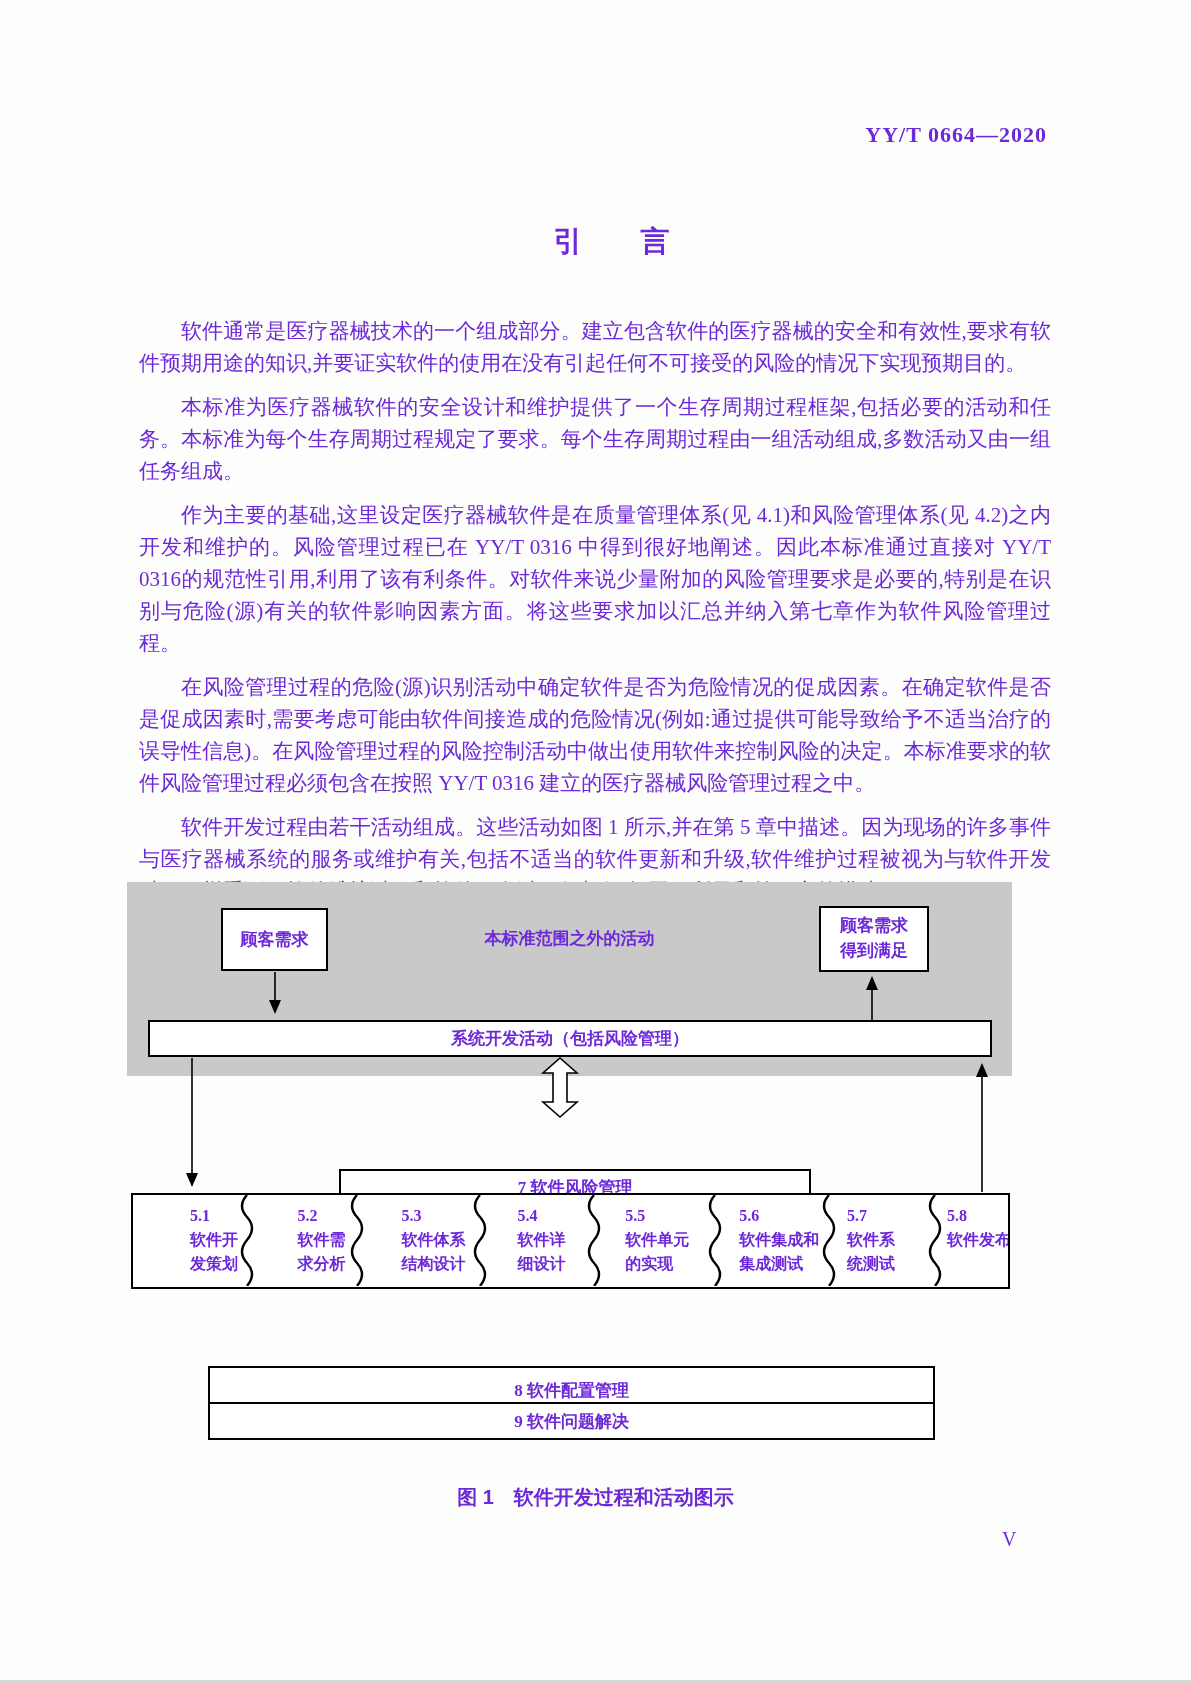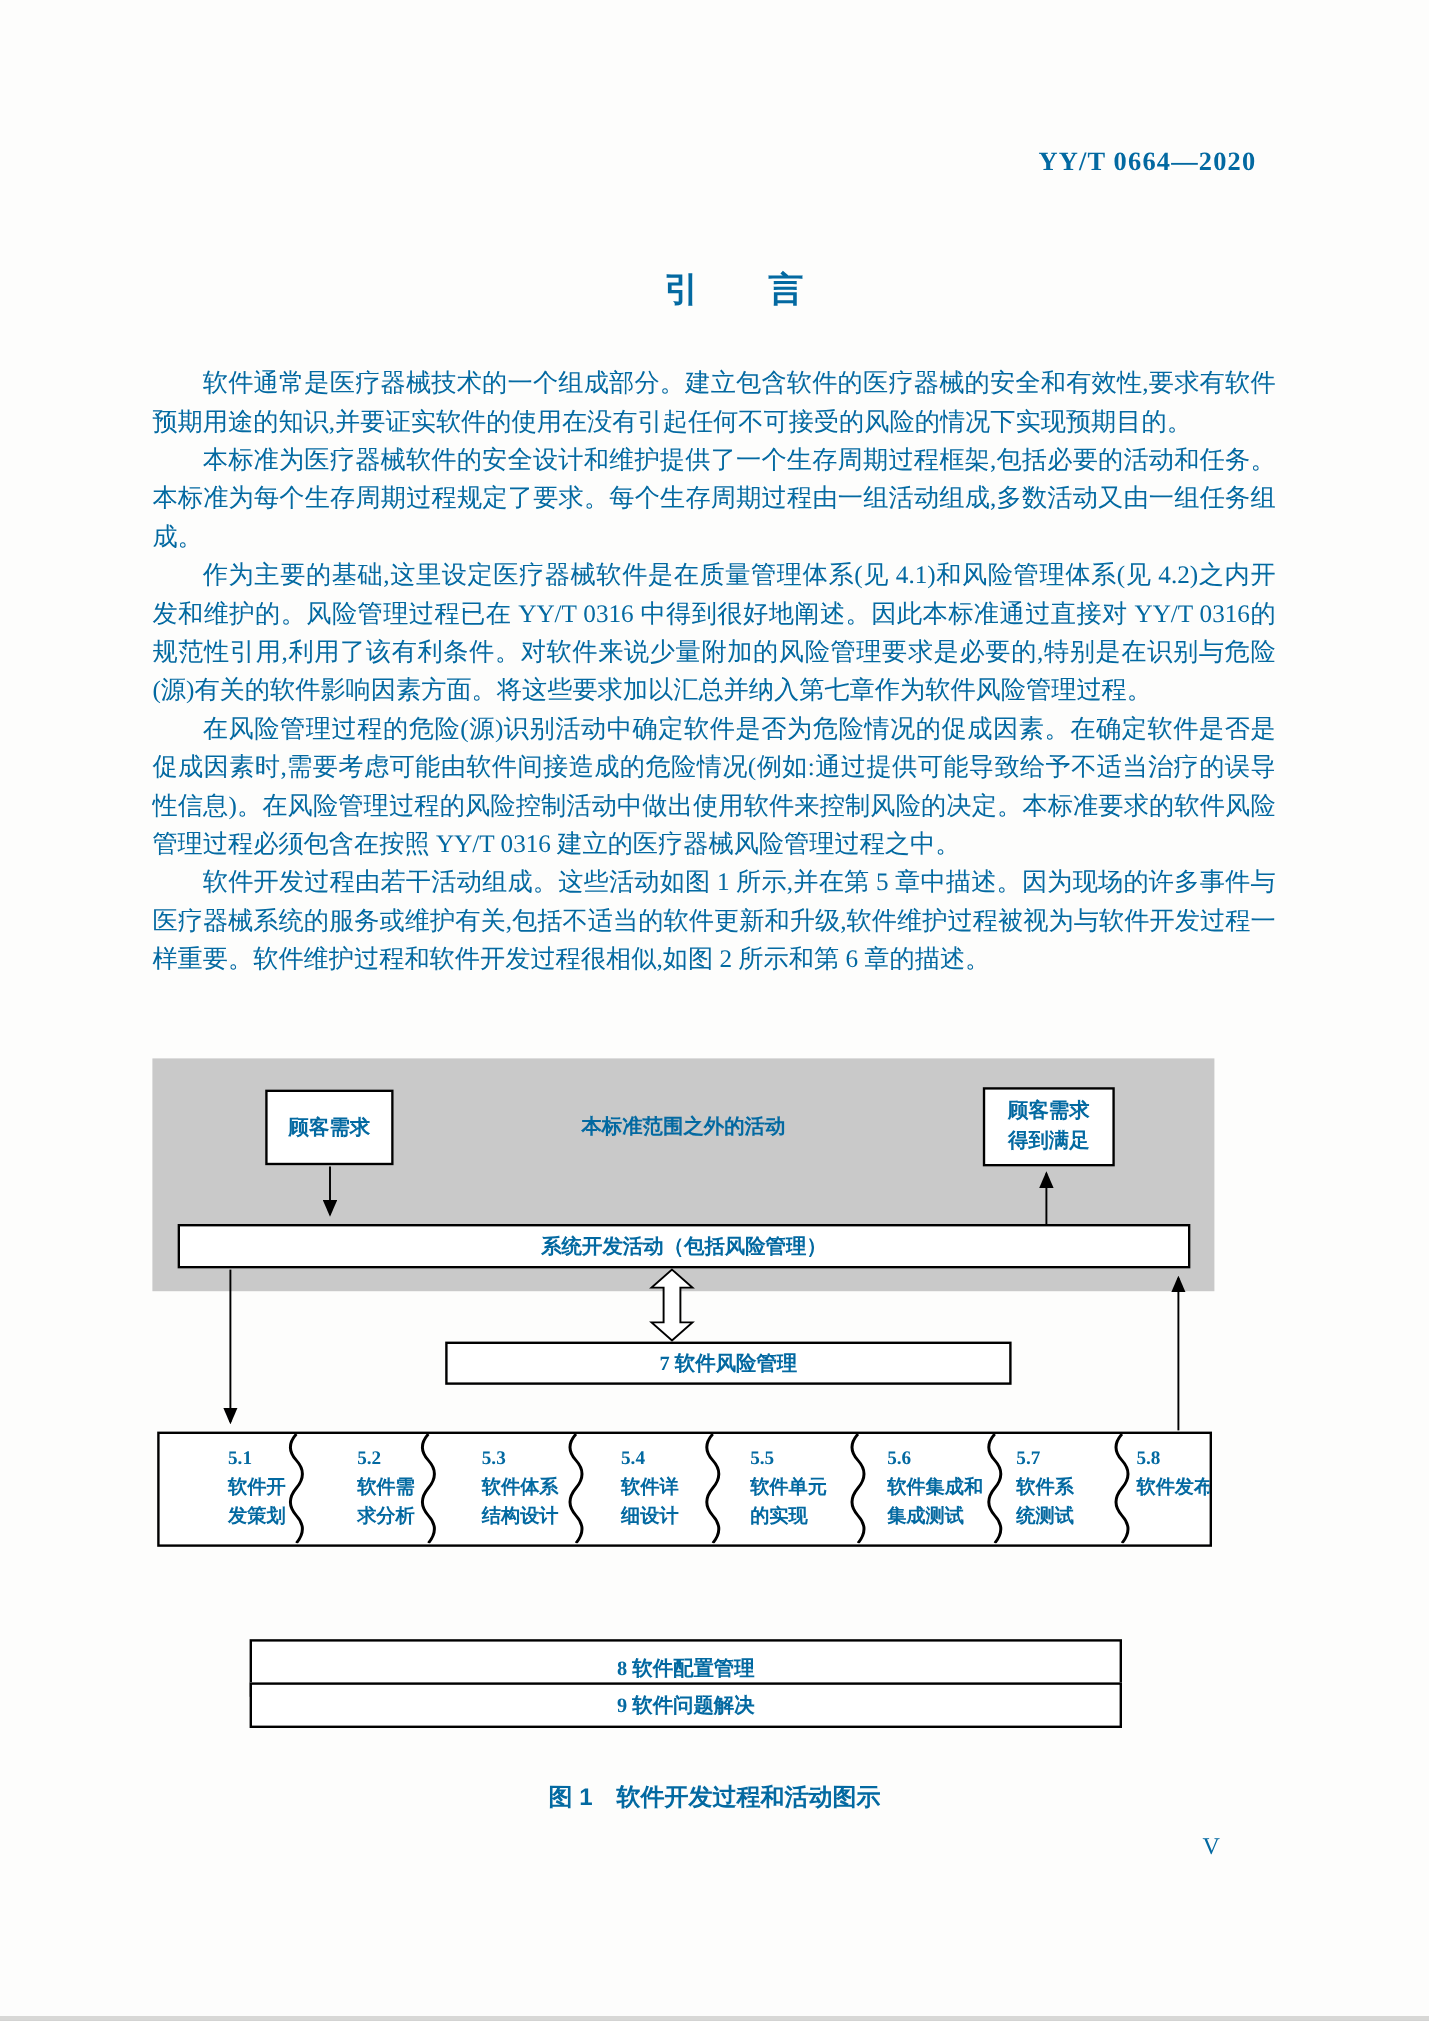--- a/index.html
+++ b/index.html
@@ -1,49 +1,49 @@
 <!DOCTYPE html>
 <html><head>
 <meta charset="utf-8">
 <style>
   html,body { margin:0; padding:0; background:#888; }
   .page {
     position:relative; width:1191px; height:1684px; margin:0 auto;
     background:#fdfdfc; overflow:hidden;
-    font-family:"Liberation Serif","DejaVu Serif",serif; color:#0369a1;
+    font-family:"Liberation Serif","DejaVu Serif",serif; color:#6d28d9;
   }
   .doc-header {
     position:absolute; top:122px; right:144px;
     font-size:22px; font-weight:bold; letter-spacing:1px;
   }
   .doc-title {
     position:absolute; top:222px; left:0; width:100%;
     text-align:center; font-size:29px; font-weight:bold;padding-left:16px;
   }
   .body-text {
     position:absolute; left:127px; top:303px; width:936px;
     font-size:21px; line-height:32px; text-align:justify;
   }
-  .body-text p { margin:0; text-indent:2em; }
+  .body-text p { margin:12px; text-indent:2em; }
 
   
   .gray-box { position:absolute; left:127px; top:882px; width:885px; height:194px; background:#c9c9c9; }
   .outside-label {
     position:absolute; left:127px; top:927px; width:885px;
     text-align:center; font-size:17px; font-weight:bold;
   }
   .fbox {
     position:absolute; background:#fff; border:2px solid #000; box-sizing:border-box;
     display:flex; align-items:center; justify-content:center;
     font-size:17px; font-weight:bold; text-align:center;
   }
   .customer-needs { left:221px; top:908px; width:107px; height:63px; }
   .customer-met   { left:819px; top:906px; width:110px; height:66px; flex-direction:column; line-height:1.45; }
   .system-bar     { left:148px; top:1020px; width:844px; height:37px;text-align:right; }
-  .risk-box       { left:339px; top:1118px; width:472px; height:36px; border-width:2.5px;margin-left:32px; }
+  .risk-box       { left:339px; top:1169px; width:472px; height:36px; border-width:2.5px; }
   .config-box     { left:208px; top:1328px; width:727px; height:48px; border-width:2.5px;margin-top:38px; }
   .problem-box    { left:208px; top:1402px; width:727px; height:38px; border-width:2.5px; }
 
   .activities-box {
     position:absolute; left:131px; top:1193px; width:879px; height:96px;
     background:#fff; border:2.5px solid #000; box-sizing:border-box;padding-left:45px;
   }
   .cells { display:flex; width:100%; height:100%; }
   .cell {
     box-sizing:border-box; padding:9px 0 0 12px;

